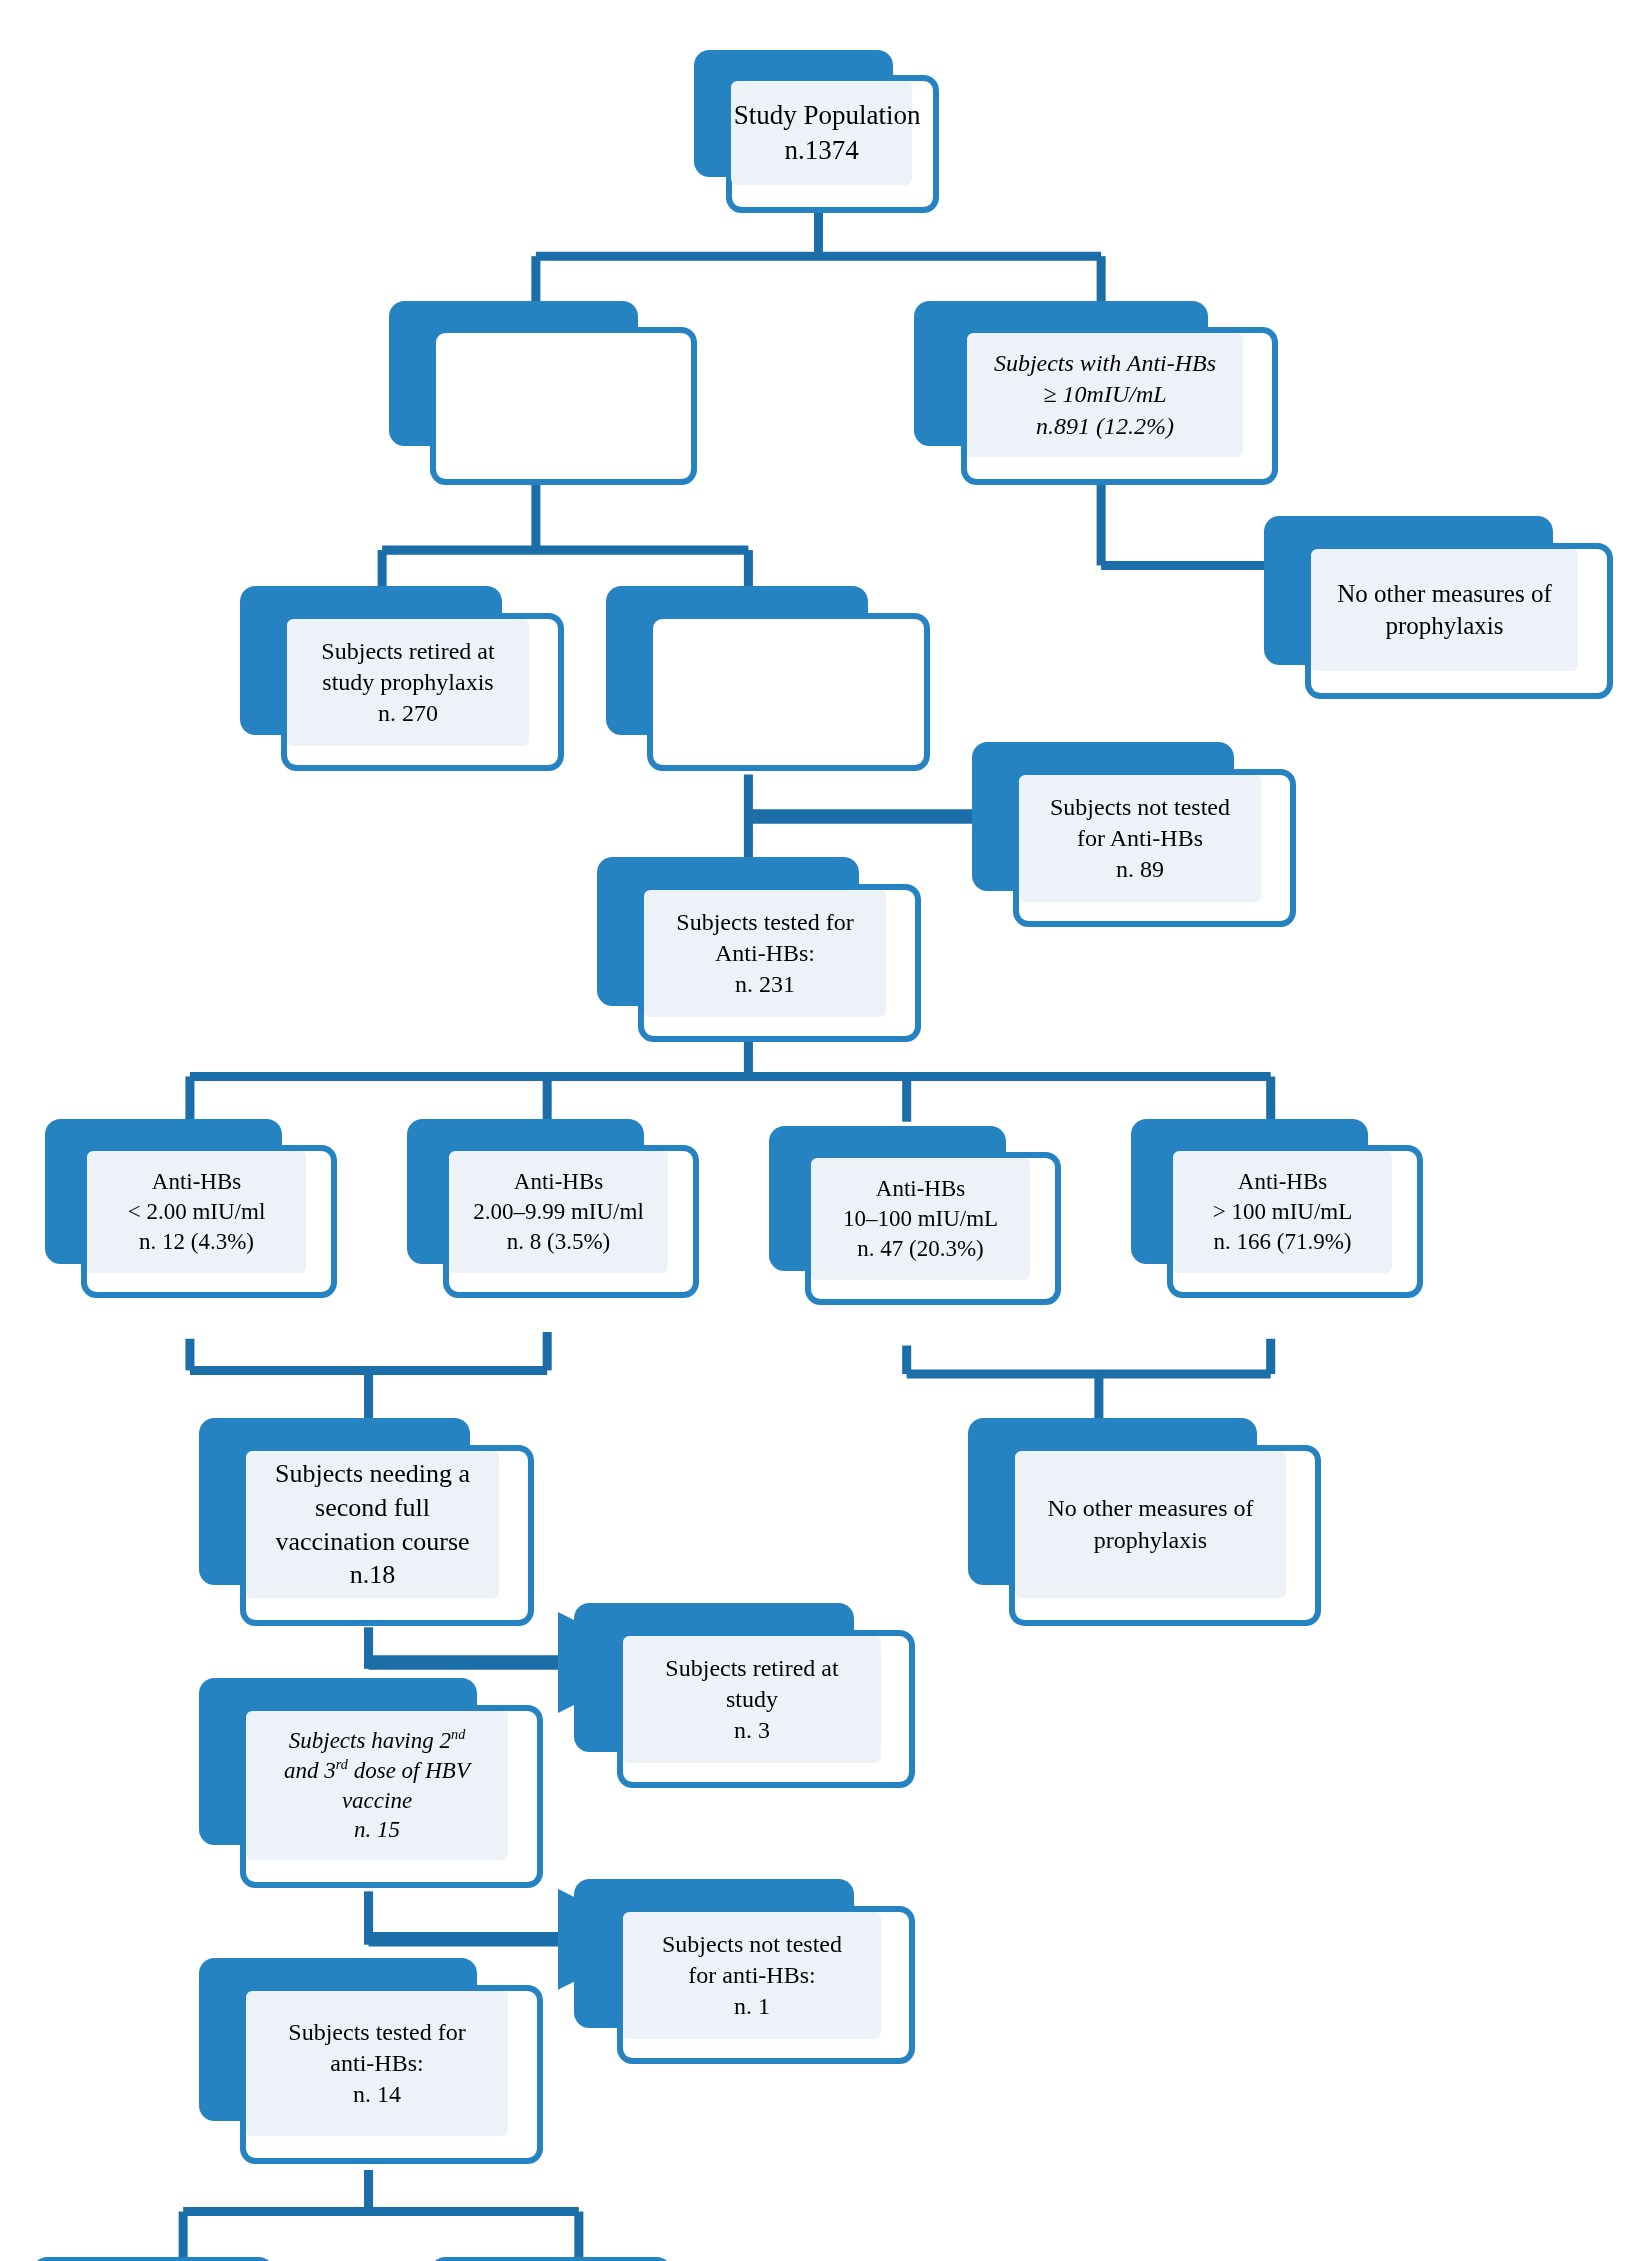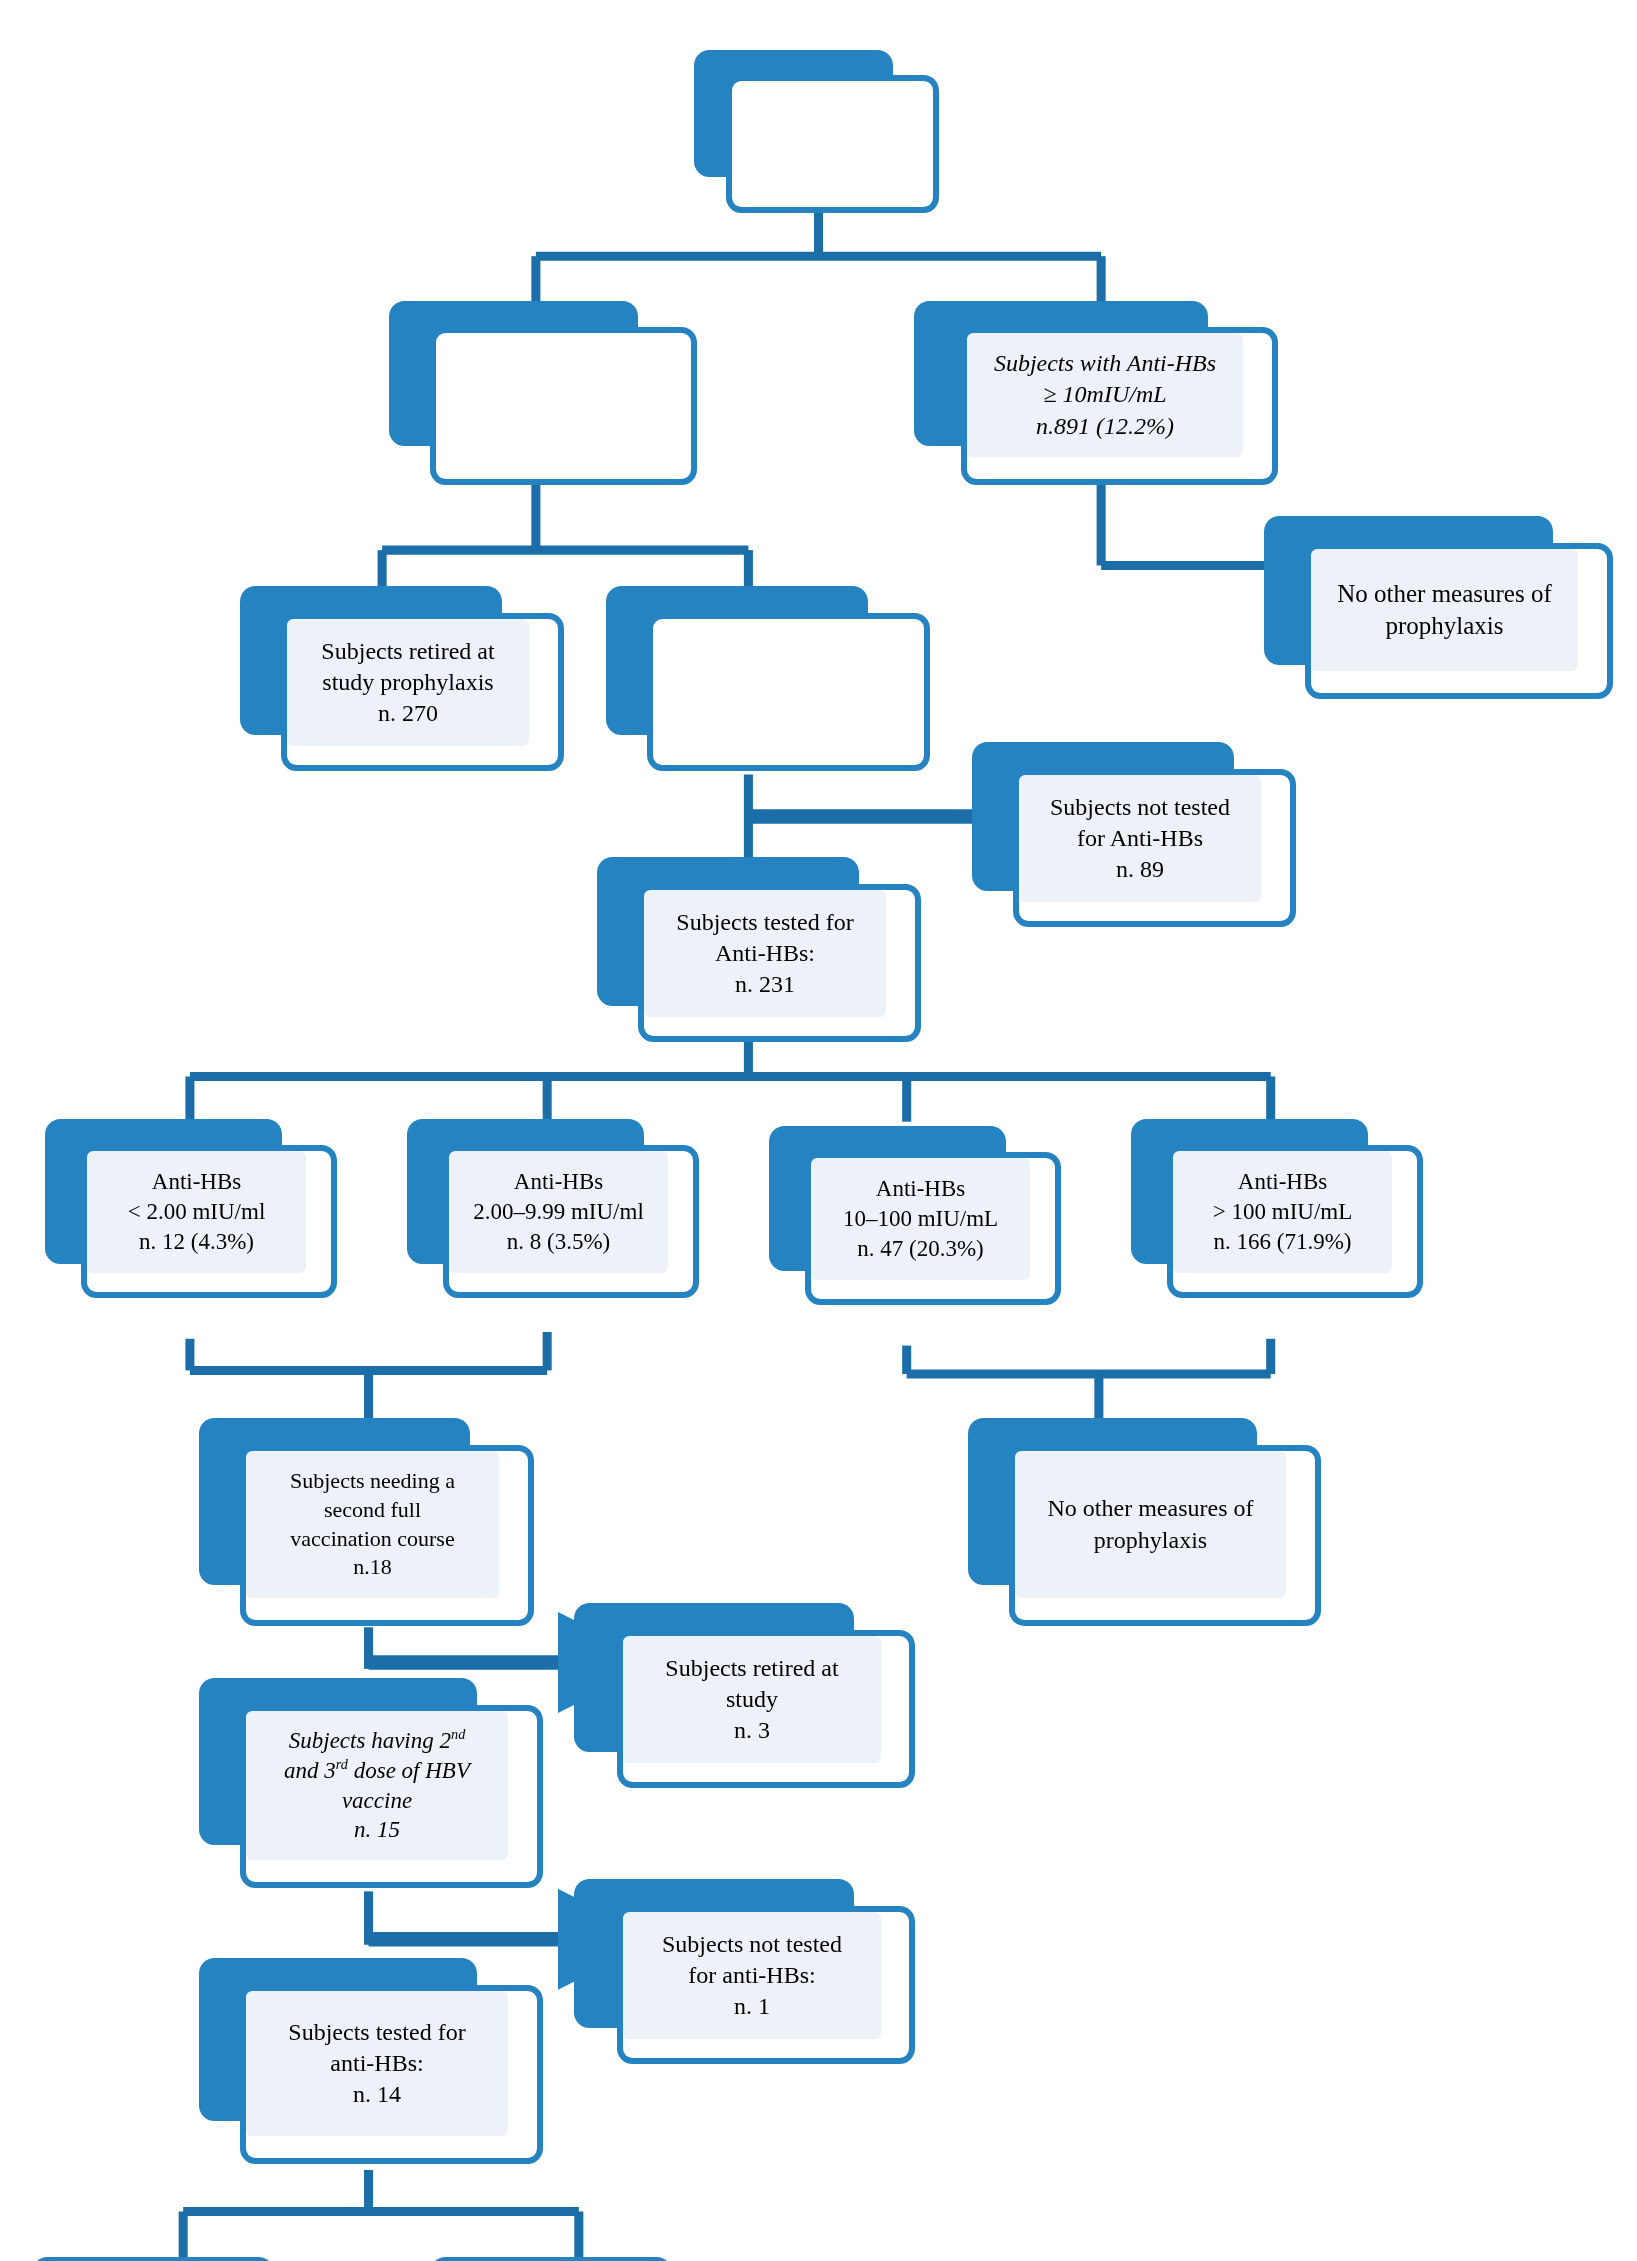--- a/index.html
+++ b/index.html
@@ -90,20 +90,26 @@
       <path d="M815,4798 L815,4890"></path>
       <path d="M405,4890 L1280,4890"></path>
       <path d="M405,4890 L405,4995"></path>
       <path d="M1280,4890 L1280,4995"></path>
     </g>
   </svg>
 
   <div class="node" style="left:694px;top:50px;width:244px;height:163px;">
     <div class="shadow" style="width:199px;height:127px;"></div>
     <div class="card" style="left:32px;top:25px;width:213px;height:138px;"></div>
+    <div class="inner" style="left:37px;top:31px;width:181px;height:104px;font-size:27px;">
+      <span class="txt">
+          <span class="ln">Study Population</span>
+          <span class="ln">n.1374</span>
+        </span>
+    </div>
   </div>
 
   <div class="node" style="left:389px;top:301px;width:308px;height:185px;">
     <div class="shadow" style="width:249px;height:145px;"></div>
     <div class="card" style="left:41px;top:26px;width:267px;height:158px;"></div>
   </div>
 
   <div class="node" style="left:914px;top:301px;width:366px;height:185px;font-style:italic;">
     <div class="shadow" style="width:294px;height:145px;"></div>
     <div class="card" style="left:47px;top:26px;width:317px;height:158px;"></div>
@@ -212,21 +218,21 @@
           <span class="ln">Anti-HBs</span>
           <span class="ln">&gt; 100 mIU/mL</span>
           <span class="ln">n. 166 (71.9%)</span>
         </span>
     </div>
   </div>
 
   <div class="node" style="left:199px;top:1418px;width:335px;height:215px;">
     <div class="shadow" style="width:271px;height:167px;"></div>
     <div class="card" style="left:41px;top:27px;width:294px;height:181px;"></div>
-    <div class="inner" style="left:47px;top:33px;width:253px;height:147px;font-size:22px;">
+    <div class="inner" style="left:47px;top:33px;width:253px;height:147px;font-size:26px;">
       <span class="txt">
           <span class="ln">Subjects needing a</span>
           <span class="ln">second full</span>
           <span class="ln">vaccination course</span>
           <span class="ln">n.18</span>
         </span>
     </div>
   </div>
 
   <div class="node" style="left:968px;top:1418px;width:357px;height:215px;">

